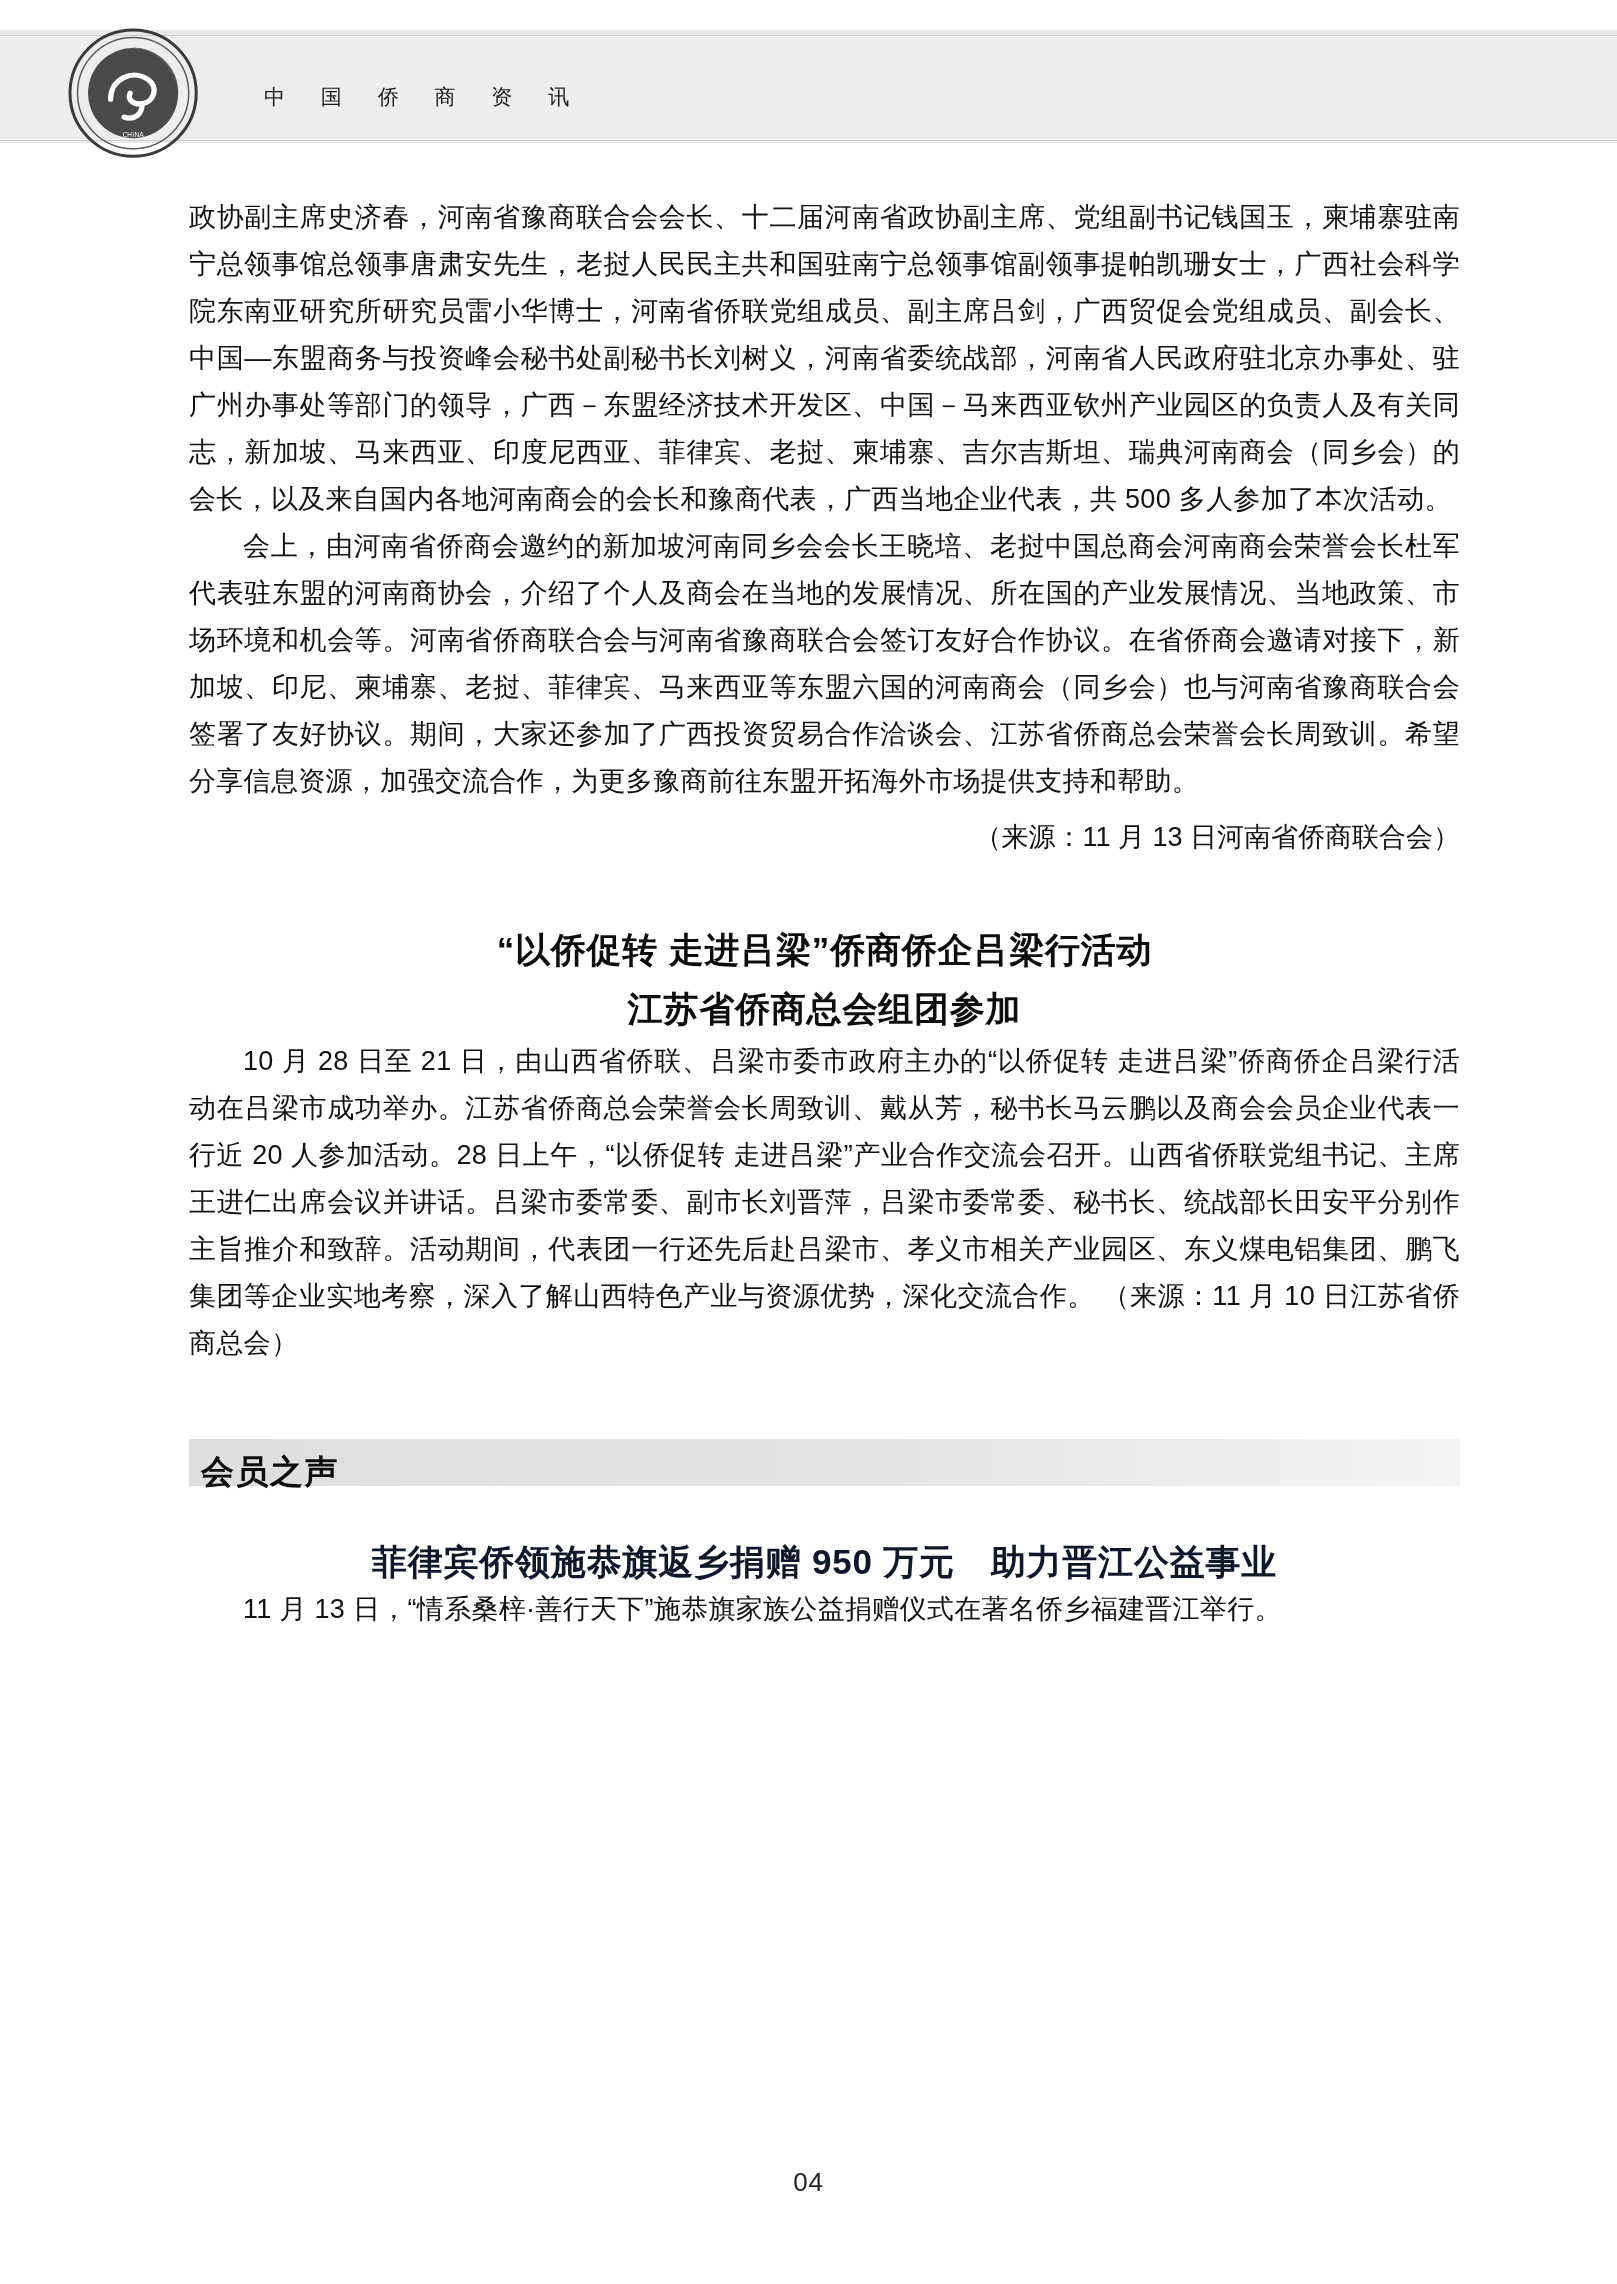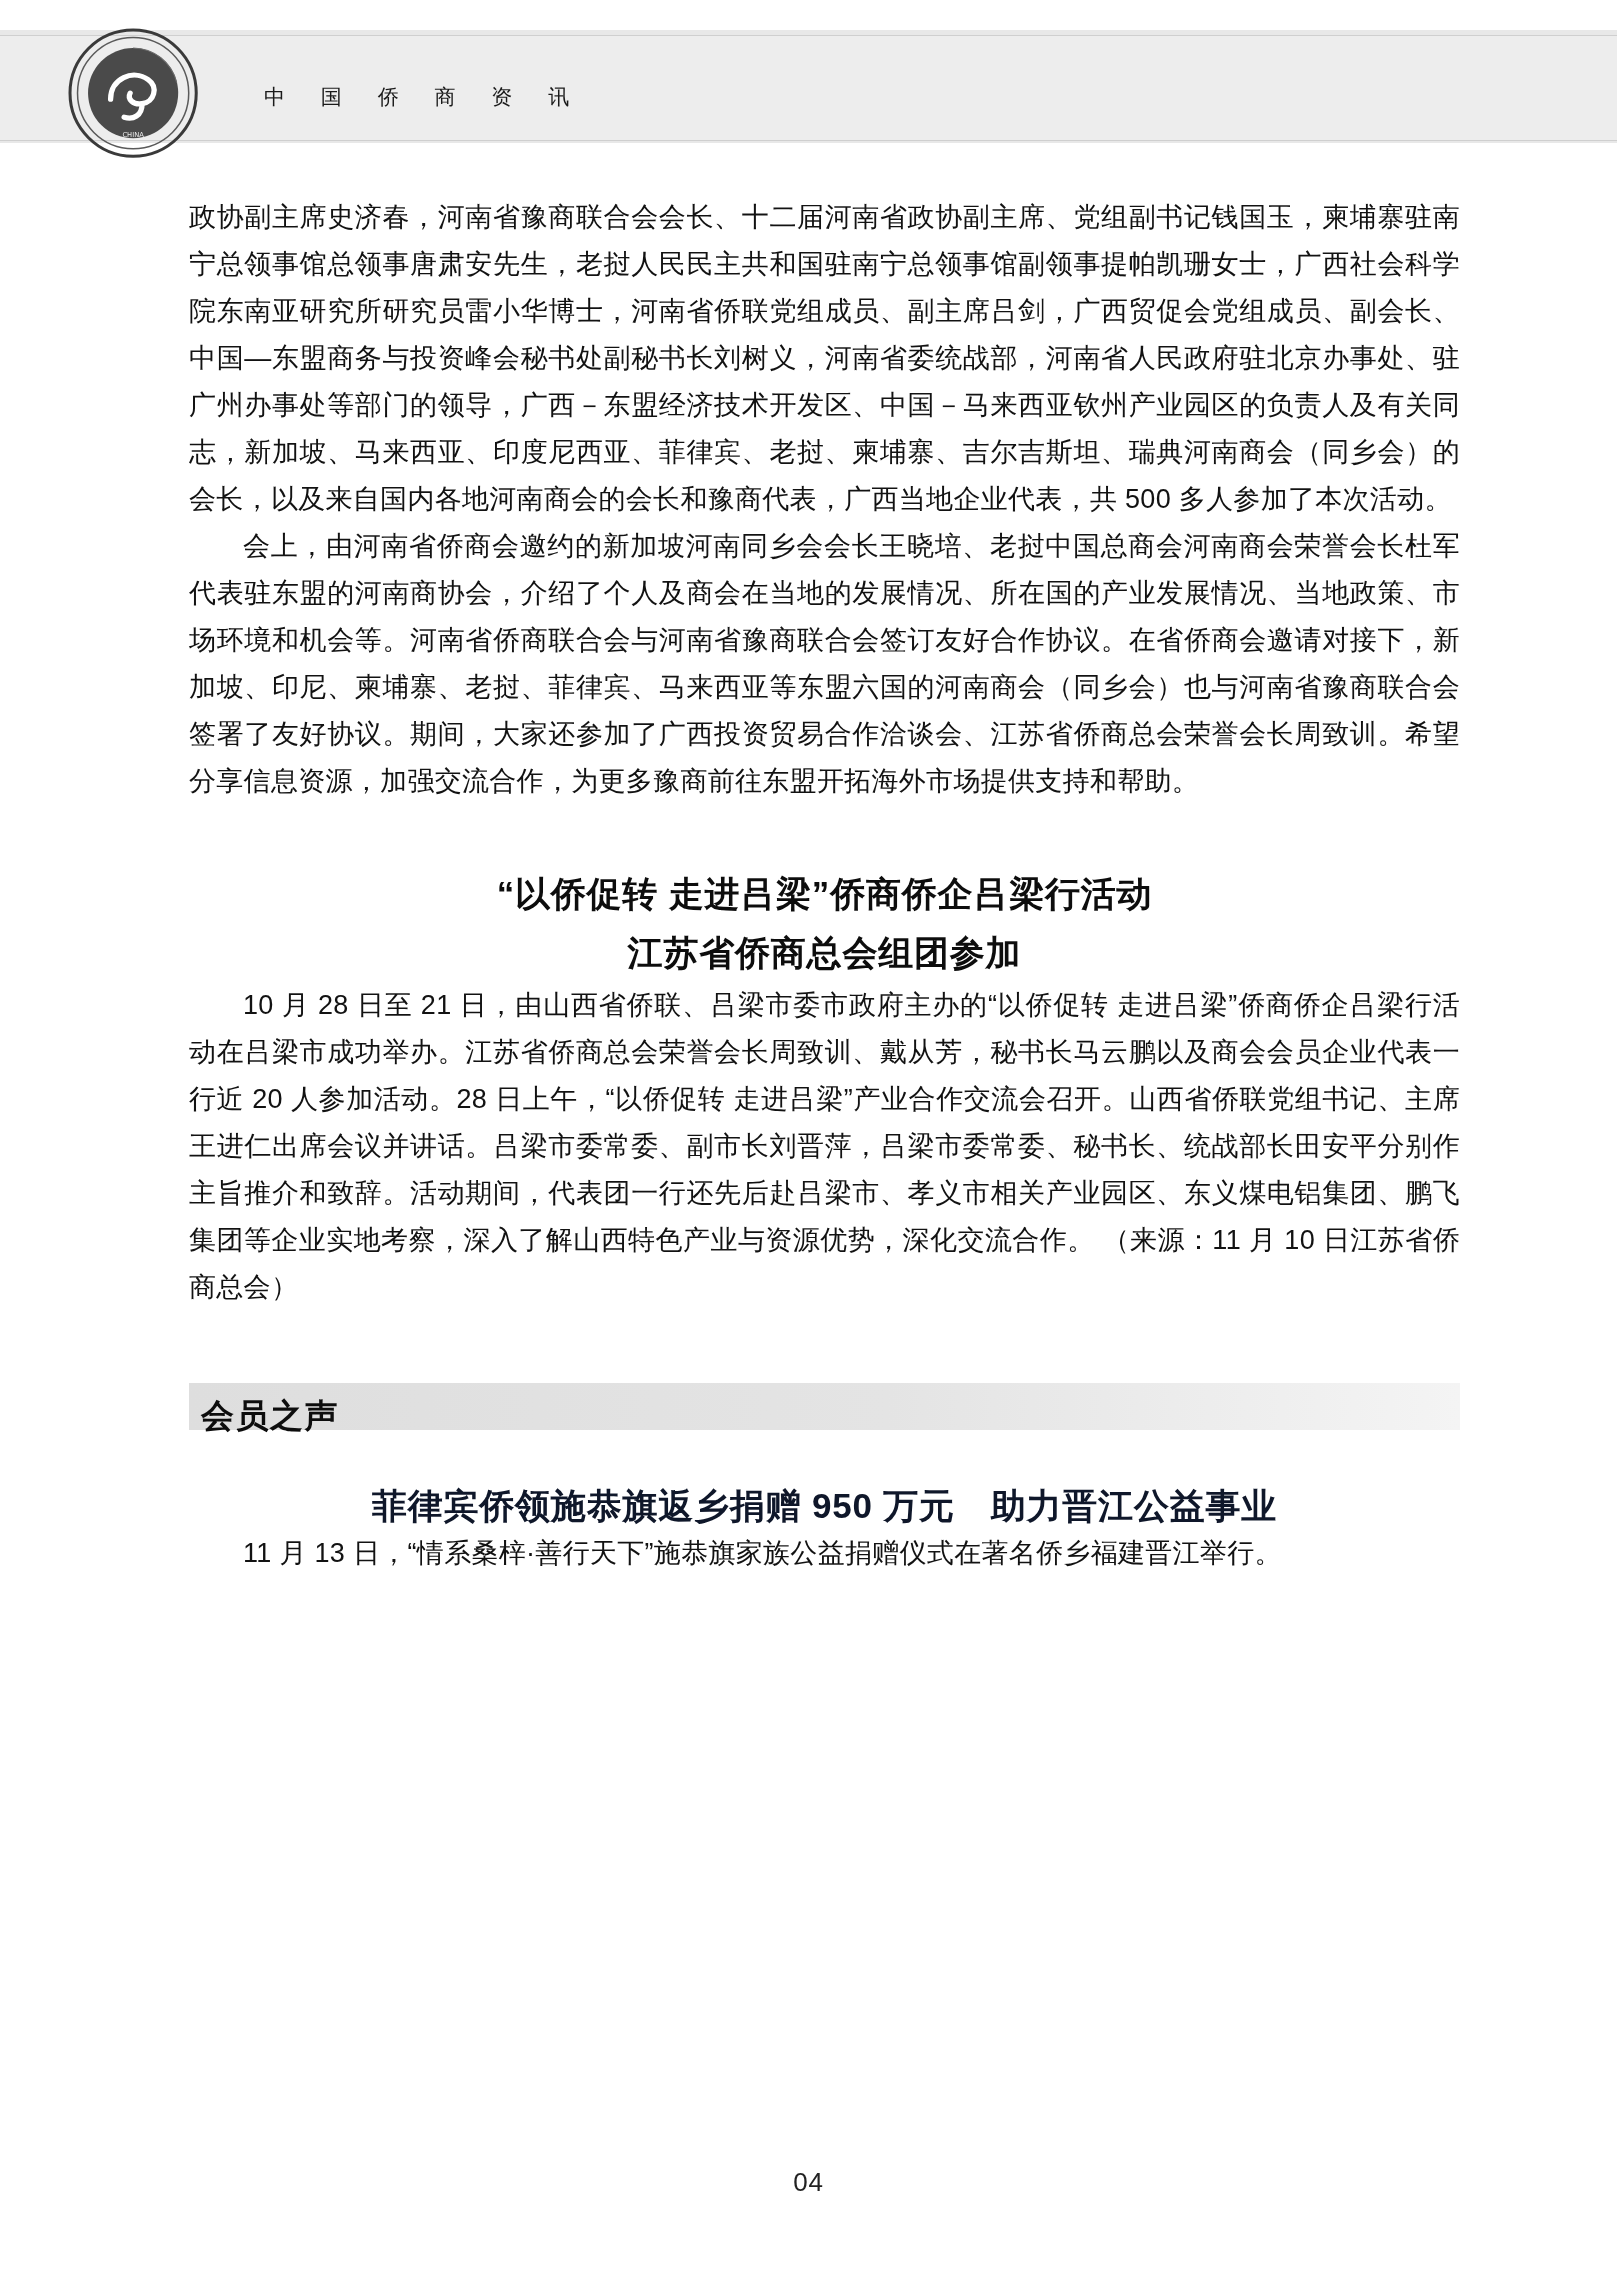--- a/index.html
+++ b/index.html
@@ -161,20 +161,21 @@
         <text x="92" y="150" font-size="9" fill="#e8e8e8" text-anchor="middle" font-family="DejaVu Sans, sans-serif">CHINA</text>
       </svg>
     </div>
     <div class="header-title">中 国 侨 商 资 讯</div>
   </div>
 
   <div class="content">
 
     <p class="body">政协副主席史济春，河南省豫商联合会会长、十二届河南省政协副主席、党组副书记钱国玉，柬埔寨驻南宁总领事馆总领事唐肃安先生，老挝人民民主共和国驻南宁总领事馆副领事提帕凯珊女士，广西社会科学院东南亚研究所研究员雷小华博士，河南省侨联党组成员、副主席吕剑，广西贸促会党组成员、副会长、中国—东盟商务与投资峰会秘书处副秘书长刘树义，河南省委统战部，河南省人民政府驻北京办事处、驻广州办事处等部门的领导，广西－东盟经济技术开发区、中国－马来西亚钦州产业园区的负责人及有关同志，新加坡、马来西亚、印度尼西亚、菲律宾、老挝、柬埔寨、吉尔吉斯坦、瑞典河南商会（同乡会）的会长，以及来自国内各地河南商会的会长和豫商代表，广西当地企业代表，共 500 多人参加了本次活动。</p>
     <p class="body indent">会上，由河南省侨商会邀约的新加坡河南同乡会会长王晓培、老挝中国总商会河南商会荣誉会长杜军代表驻东盟的河南商协会，介绍了个人及商会在当地的发展情况、所在国的产业发展情况、当地政策、市场环境和机会等。河南省侨商联合会与河南省豫商联合会签订友好合作协议。在省侨商会邀请对接下，新加坡、印尼、柬埔寨、老挝、菲律宾、马来西亚等东盟六国的河南商会（同乡会）也与河南省豫商联合会签署了友好协议。期间，大家还参加了广西投资贸易合作洽谈会、江苏省侨商总会荣誉会长周致训。希望分享信息资源，加强交流合作，为更多豫商前往东盟开拓海外市场提供支持和帮助。</p>
+    <div class="source-right">（来源：11 月 13 日河南省侨商联合会）</div>
 
     <div class="sec-title-wrap">
       <div class="sec-title">“以侨促转 走进吕梁”侨商侨企吕梁行活动</div>
       <div class="sec-title">江苏省侨商总会组团参加</div>
     </div>
 
     <p class="body indent para-after-subtitle">10 月 28 日至 21 日，由山西省侨联、吕梁市委市政府主办的“以侨促转 走进吕梁”侨商侨企吕梁行活动在吕梁市成功举办。江苏省侨商总会荣誉会长周致训、戴从芳，秘书长马云鹏以及商会会员企业代表一行近 20 人参加活动。28 日上午，“以侨促转 走进吕梁”产业合作交流会召开。山西省侨联党组书记、主席王进仁出席会议并讲话。吕梁市委常委、副市长刘晋萍，吕梁市委常委、秘书长、统战部长田安平分别作主旨推介和致辞。活动期间，代表团一行还先后赴吕梁市、孝义市相关产业园区、东义煤电铝集团、鹏飞集团等企业实地考察，深入了解山西特色产业与资源优势，深化交流合作。 （来源：11 月 10 日江苏省侨商总会）</p>
 
     <div class="band">
       <div class="band-label">会员之声</div>

